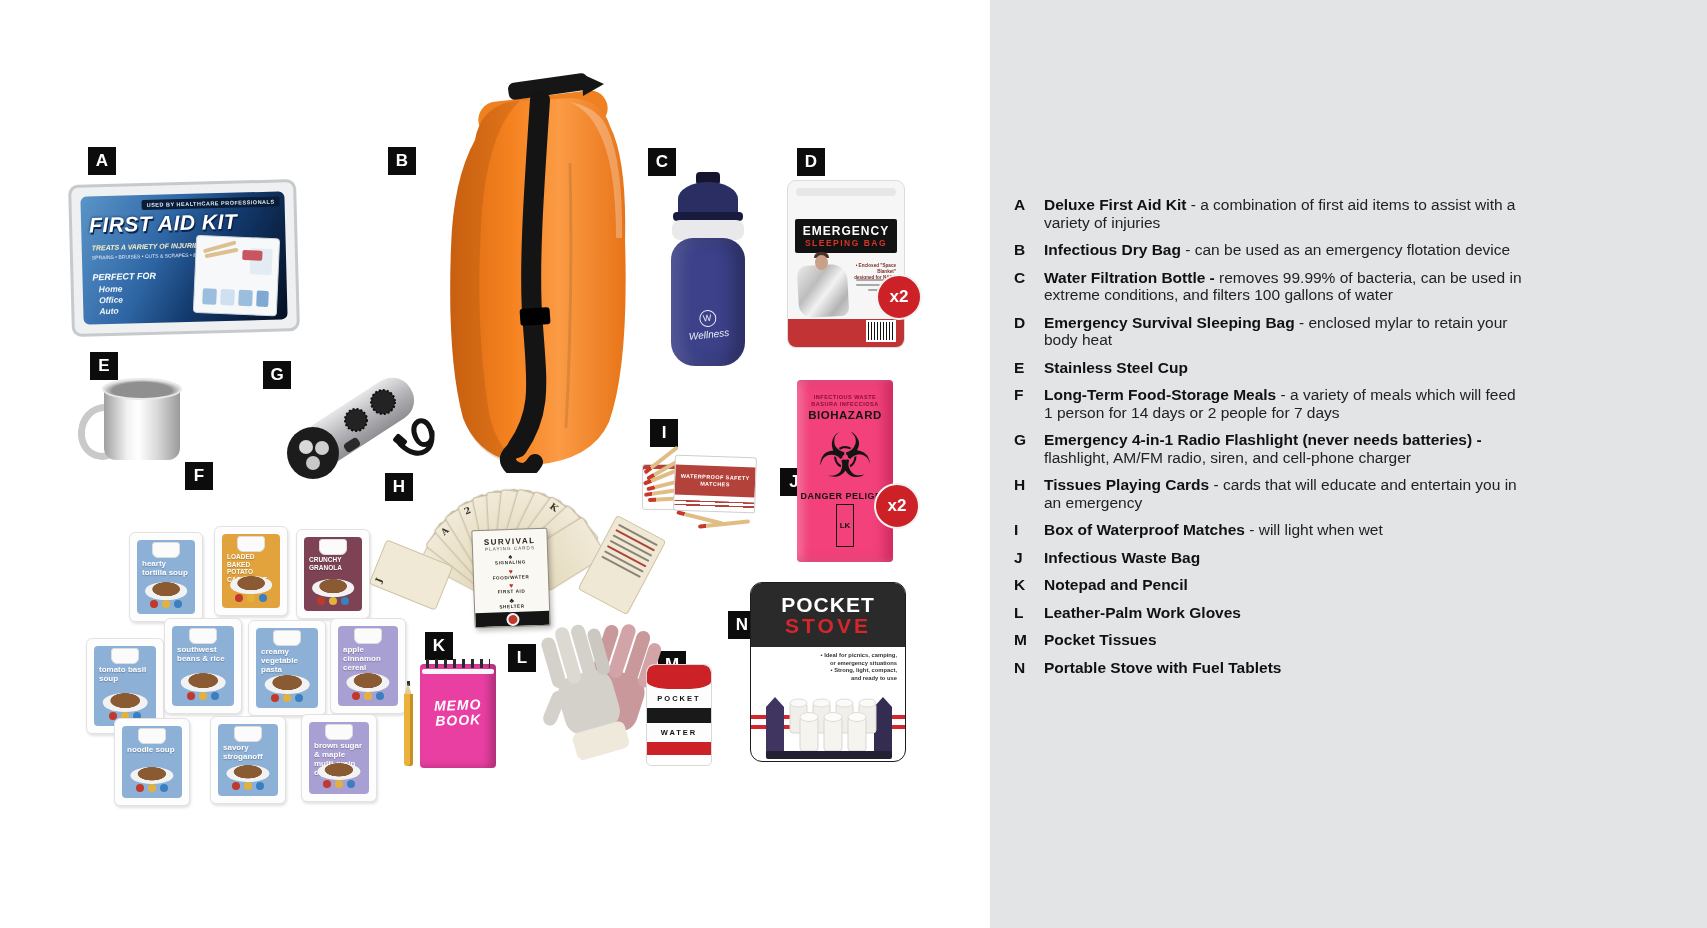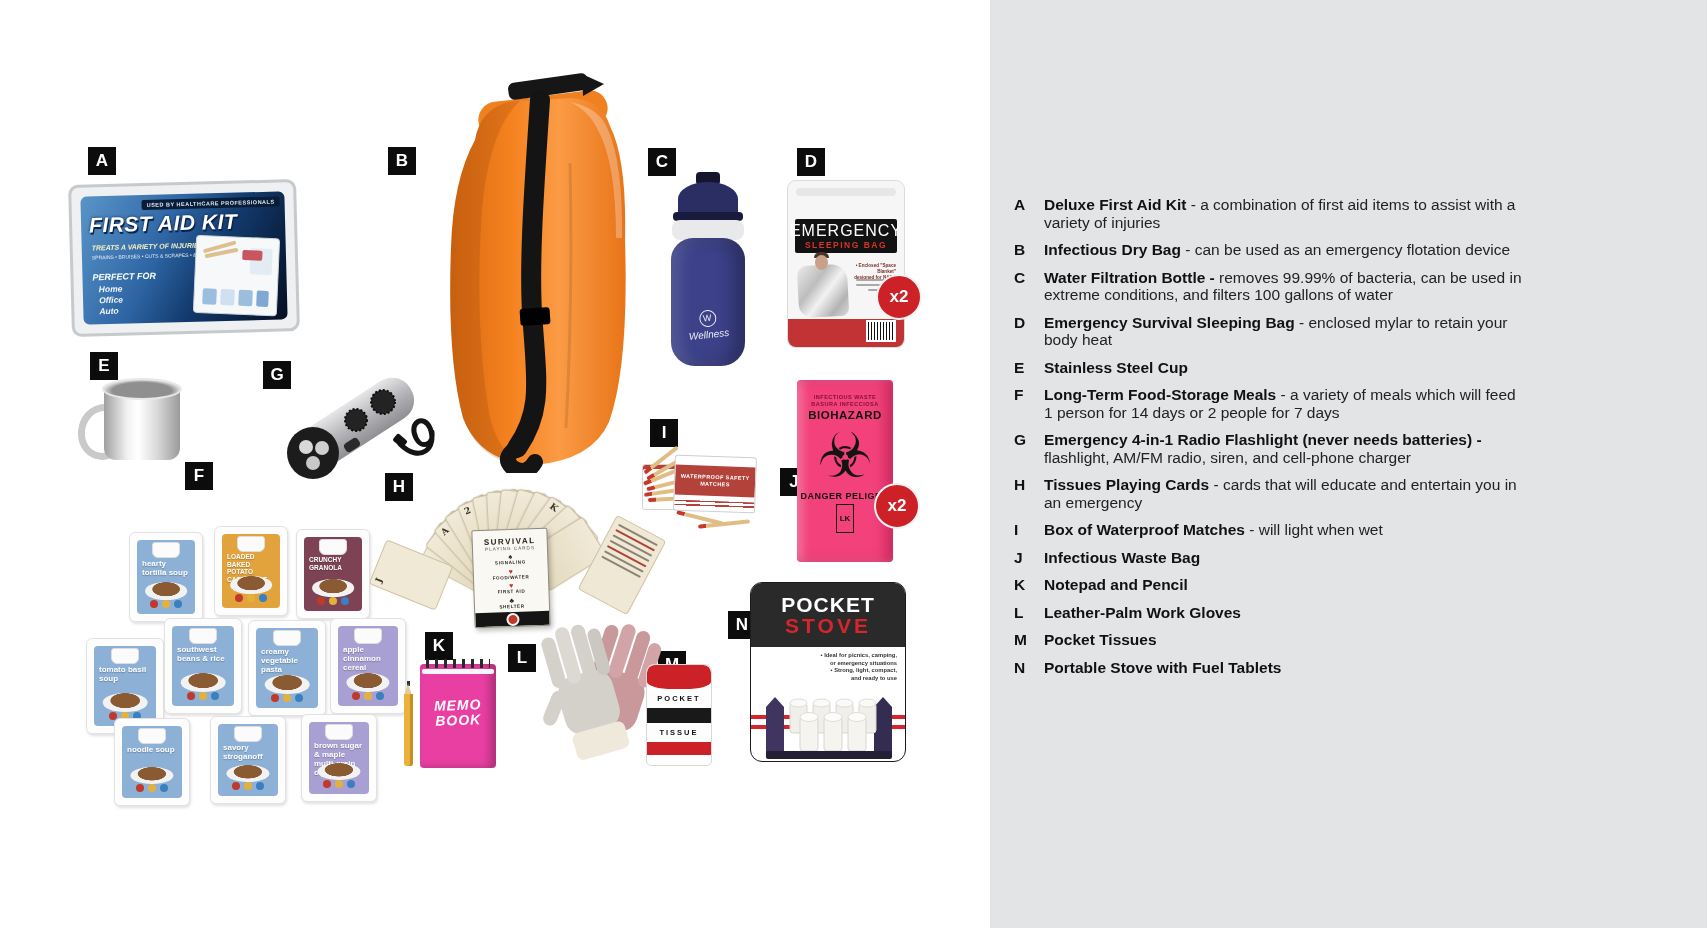--- a/index.html
+++ b/index.html
@@ -53,21 +53,21 @@
        font-size:10px;font-style:italic;transform:rotate(-6deg);}
   .bottle-logo-mark{display:block;margin:0 auto 2px auto;width:15px;height:15px;border:1.5px solid #eef0f6;border-radius:50%;
        font-size:9px;line-height:14px;font-style:normal;}
 
   
   .sbag{position:absolute;left:787px;top:180px;width:118px;height:168px;background:#f6f6f6;border:1px solid #dcdcdc;
         border-radius:9px;overflow:hidden;box-sizing:border-box;}
   .sbag-seal{position:absolute;left:8px;top:7px;right:8px;height:8px;background:#e7e7e7;border-radius:4px;}
   .sbag-band{position:absolute;left:7px;top:38px;right:7px;height:34px;background:#121212;border-radius:2px;
         display:flex;flex-direction:column;align-items:center;justify-content:center;}
-  .sbag-t1{color:#fff;font-weight:normal;font-size:16px;letter-spacing:1px;}
+  .sbag-t1{color:#fff;font-weight:bold;font-size:12px;letter-spacing:1px;}
   .sbag-t2{color:#d93327;font-weight:bold;font-size:8.5px;letter-spacing:1.5px;}
   .sbag-mylar{position:absolute;left:10px;top:84px;width:50px;height:52px;border-radius:10px 16px 8px 14px;
         background:linear-gradient(130deg,#ececec,#bdbdbd 35%,#f2f2f2 55%,#b3b3b3 80%,#dcdcdc);transform:rotate(-3deg);}
   .sbag-face{position:absolute;left:27px;top:74px;width:13px;height:15px;border-radius:50%;background:#c9a188;}
   .sbag-hair{position:absolute;left:26px;top:71px;width:15px;height:6px;border-radius:6px 6px 0 0;background:#4a3328;}
   .sbag-note{position:absolute;right:8px;top:82px;width:44px;text-align:right;color:#7a2f2a;font-size:4.6px;font-weight:bold;line-height:6px;}
   .sbag-lines{position:absolute;right:8px;top:98px;width:40px;}
   .sbag-lines i{display:block;height:2px;background:#a9a9a9;margin-bottom:3px;border-radius:1px;}
   .sbag-red{position:absolute;left:0;right:0;bottom:0;height:28px;background:#c23335;}
   .sbag-bar{position:absolute;right:8px;bottom:5px;width:26px;height:18px;background:
@@ -132,21 +132,21 @@
   .stick{position:absolute;height:3.5px;border-radius:2px;background:linear-gradient(to right,#c6382b 0 8px,#e0bd85 8px);}
 
   
   .bio{position:absolute;left:797px;top:380px;width:96px;height:182px;background:#f2417b;border-radius:4px;
         box-shadow:inset -8px 0 12px rgba(140,0,50,.35), inset 6px 0 8px rgba(255,255,255,.25);
         display:flex;flex-direction:column;align-items:center;}
   .bio-top{margin-top:14px;text-align:center;color:#7e1230;font-size:5.5px;font-weight:bold;line-height:6.5px;letter-spacing:.5px;}
   .bio-title{color:#141414;font-weight:bold;font-size:11.5px;letter-spacing:.5px;margin-top:2px;}
   .bio-symbol{font-size:62px;line-height:70px;color:#141414;font-family:"DejaVu Sans",sans-serif;}
   .bio-danger{color:#141414;font-weight:bold;font-size:9px;letter-spacing:.5px;}
-  .bio-logo{margin-top:3px;border:1.5px solid #141414;color:#141414;font-weight:bold;font-size:8px;padding:9px 3px;}
+  .bio-logo{margin-top:3px;border:1.5px solid #141414;color:#141414;font-weight:bold;font-size:8px;padding:16px 3px;}
 
   
   .cards{position:absolute;left:383px;top:483px;width:265px;height:150px;}
   .fan-card{position:absolute;left:108px;top:8px;width:44px;height:66px;border-radius:4px;
         background:linear-gradient(#f1ead8,#e3d9bd);border:1px solid #cfc3a4;transform-origin:50% 140%;
         box-shadow:0 0 2px rgba(0,0,0,.18);}
   .fc1{transform:rotate(-62deg);} .fc2{transform:rotate(-52deg);} .fc3{transform:rotate(-42deg);}
   .fc4{transform:rotate(-32deg);} .fc5{transform:rotate(-22deg);} .fc6{transform:rotate(-12deg);}
   .fc7{transform:rotate(-3deg);}  .fc8{transform:rotate(6deg);}   .fc9{transform:rotate(16deg);}
   .fc10{transform:rotate(26deg);} .fc11{transform:rotate(36deg);} .fc12{transform:rotate(47deg);}
@@ -583,21 +583,21 @@
         <rect x="24" y="70" width="14" height="36" rx="7" fill="#d4d1ca" transform="rotate(38 31 88)"></rect>
         <rect x="40" y="118" width="54" height="28" rx="7" fill="#efe9dc"></rect>
       </g>
     </svg>
   </div>
 
   <div class="tissue">
     <div class="tis-red-top"></div>
     <div class="tis-white1">POCKET</div>
     <div class="tis-black"></div>
-    <div class="tis-white2">TISSUE</div>
+    <div class="tis-white2">WATER</div>
     <div class="tis-red-bot"></div>
   </div>
 
   <div class="stove">
     <div class="stove-top">
       <span class="stove-t1">POCKET</span>
       <span class="stove-t2" style="color: rgb(214, 37, 43);">STOVE</span>
     </div>
     <div class="stove-bullets">
       <span>• Ideal for picnics, camping,</span><br>

